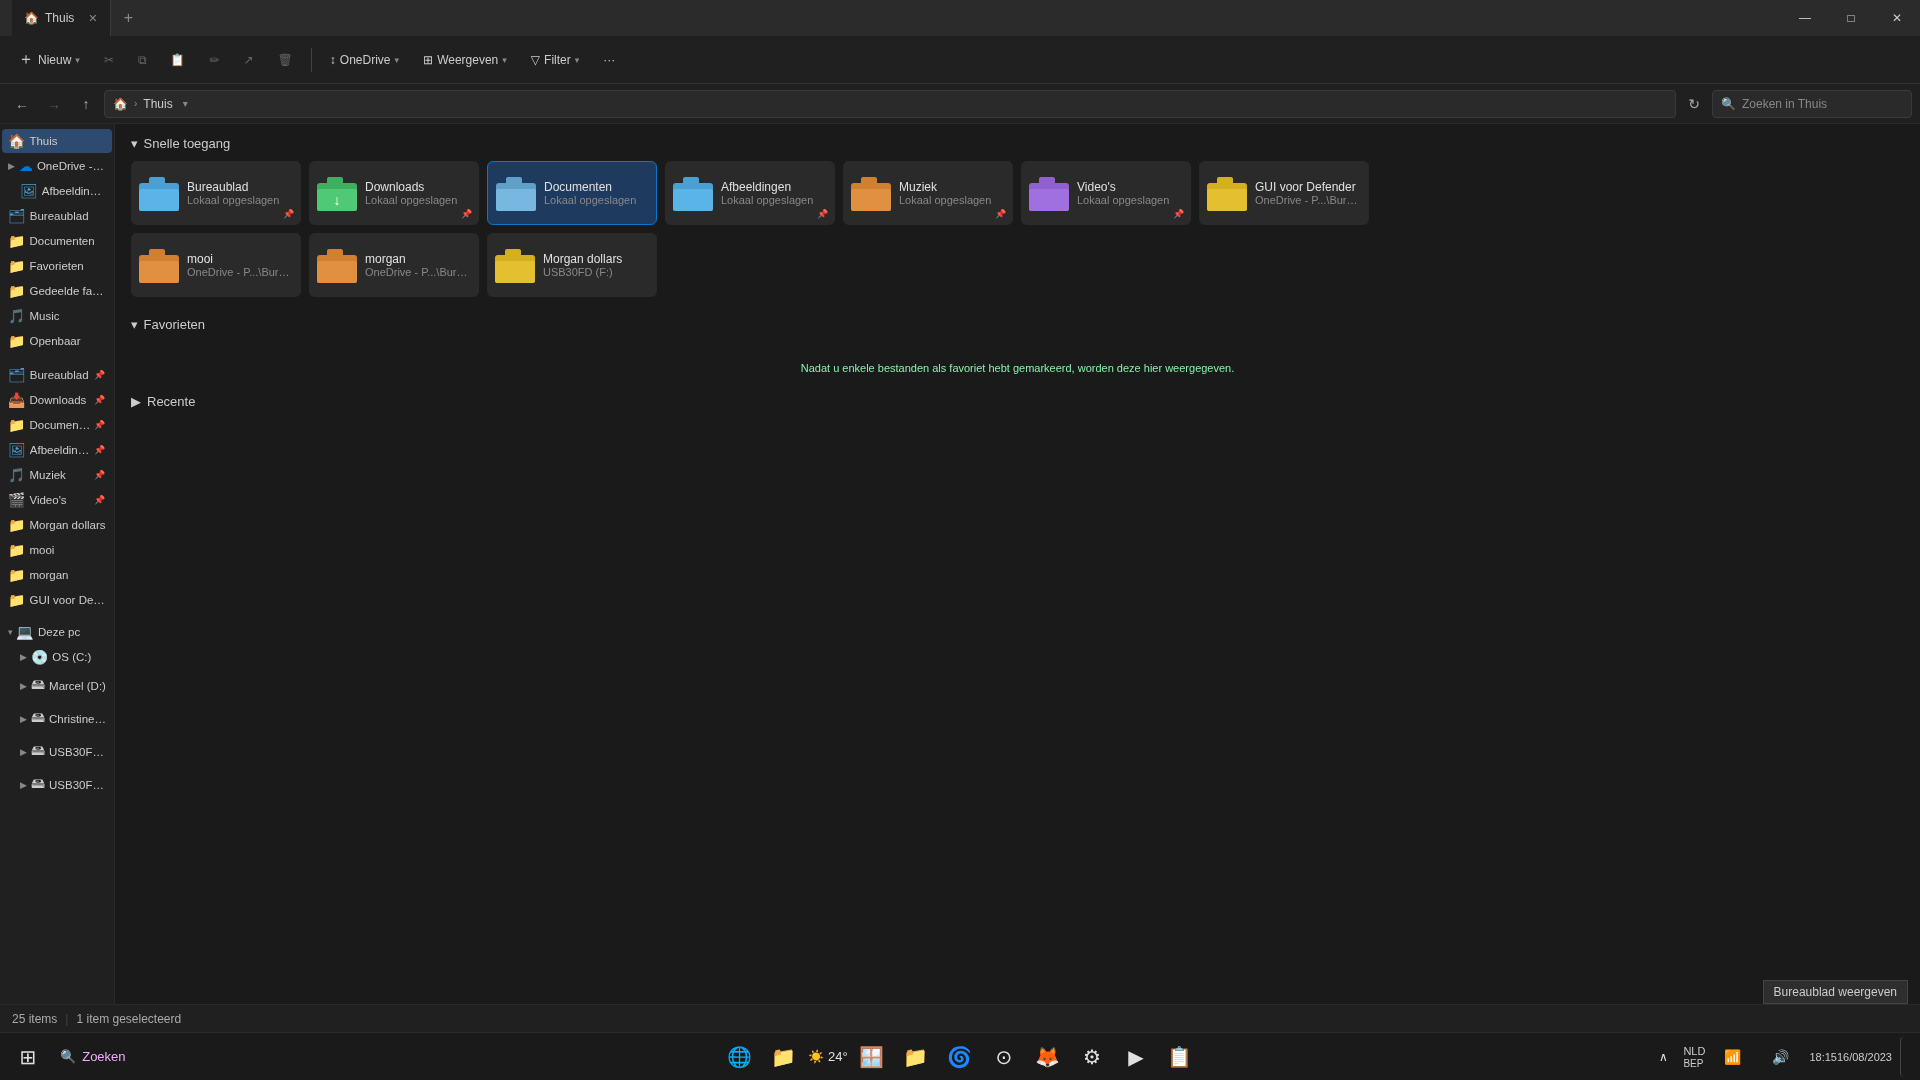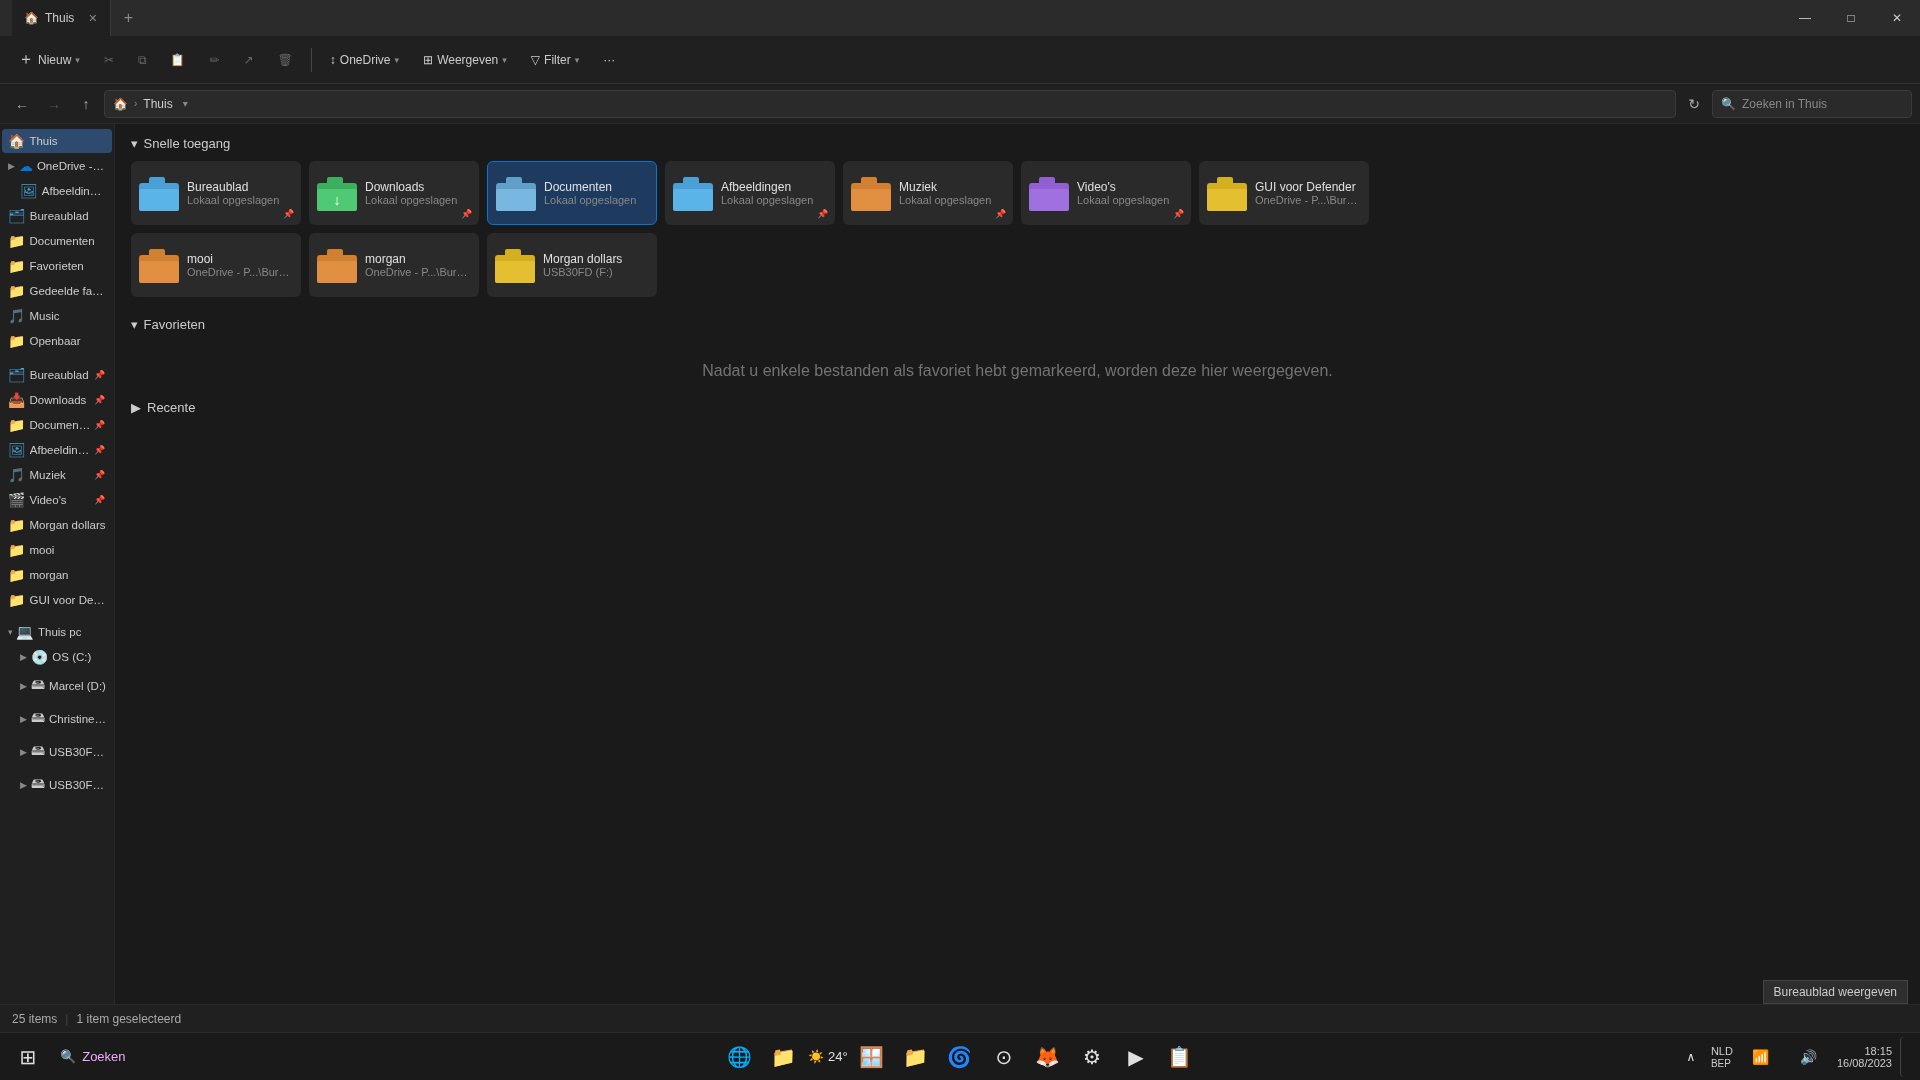--- a/index.html
+++ b/index.html
@@ -245,22 +245,22 @@
       align-items: center;
       justify-content: center;
       font-size: 32px;
     }
     .folder-tile .folder-info { flex: 1; overflow: hidden; }
     .folder-tile .folder-name { font-size: 12px; color: #e0e0e0; white-space: nowrap; overflow: hidden; text-overflow: ellipsis; }
     .folder-tile .folder-sub { font-size: 11px; color: #888; white-space: nowrap; overflow: hidden; text-overflow: ellipsis; }
     .folder-tile .pin-icon { position: absolute; bottom: 6px; right: 6px; font-size: 9px; color: #0078d4; }
 
     .favorites-empty {
-      color: #737373;
-      font-size: 16px;
+      color: #86efac;
+      font-size: 11px;
       padding: 20px 0;
       text-align: center;
     }
 
     
     .status-bar {
       height: 28px;
       background: #202020;
       border-top: 1px solid #2a2a2a;
       display: flex;
@@ -315,21 +315,20 @@
     }
     .system-tray {
       display: flex;
       align-items: center;
       gap: 6px;
       font-size: 11px;
       color: #ccc;
     }
     .clock {
       display: flex;
-      flex-direction: column;
       align-items: flex-end;
       font-size: 11px;
       color: #ccc;
     }
 
     
     .icon-blue { color: #4a9fd4; }
     .icon-green { color: #3db05f; }
     .icon-blue-light { color: #60b4e0; }
     .icon-orange { color: #d08030; }
@@ -522,21 +521,21 @@
     <div class="sidebar-item">
       <span class="folder-icon icon-yellow">📁</span>
       <span class="label">GUI voor Defenc...</span>
     </div>
 
     <div style="height:6px;"></div>
 
     <div class="sidebar-item">
       <span class="chevron">▾</span>
       <span class="folder-icon">💻</span>
-      <span class="label">Thuis pc</span>
+      <span class="label">Deze pc</span>
     </div>
     <div class="sidebar-item" style="padding-left:18px;">
       <span class="chevron">▶</span>
       <span class="folder-icon">💿</span>
       <span class="label">OS (C:)</span>
     </div>
     <div class="sidebar-item" style="padding-left:18px;">
       <span class="chevron">▶</span>
       <span class="folder-icon">🖴</span>
       <span class="label">Marcel (D:)</span>

